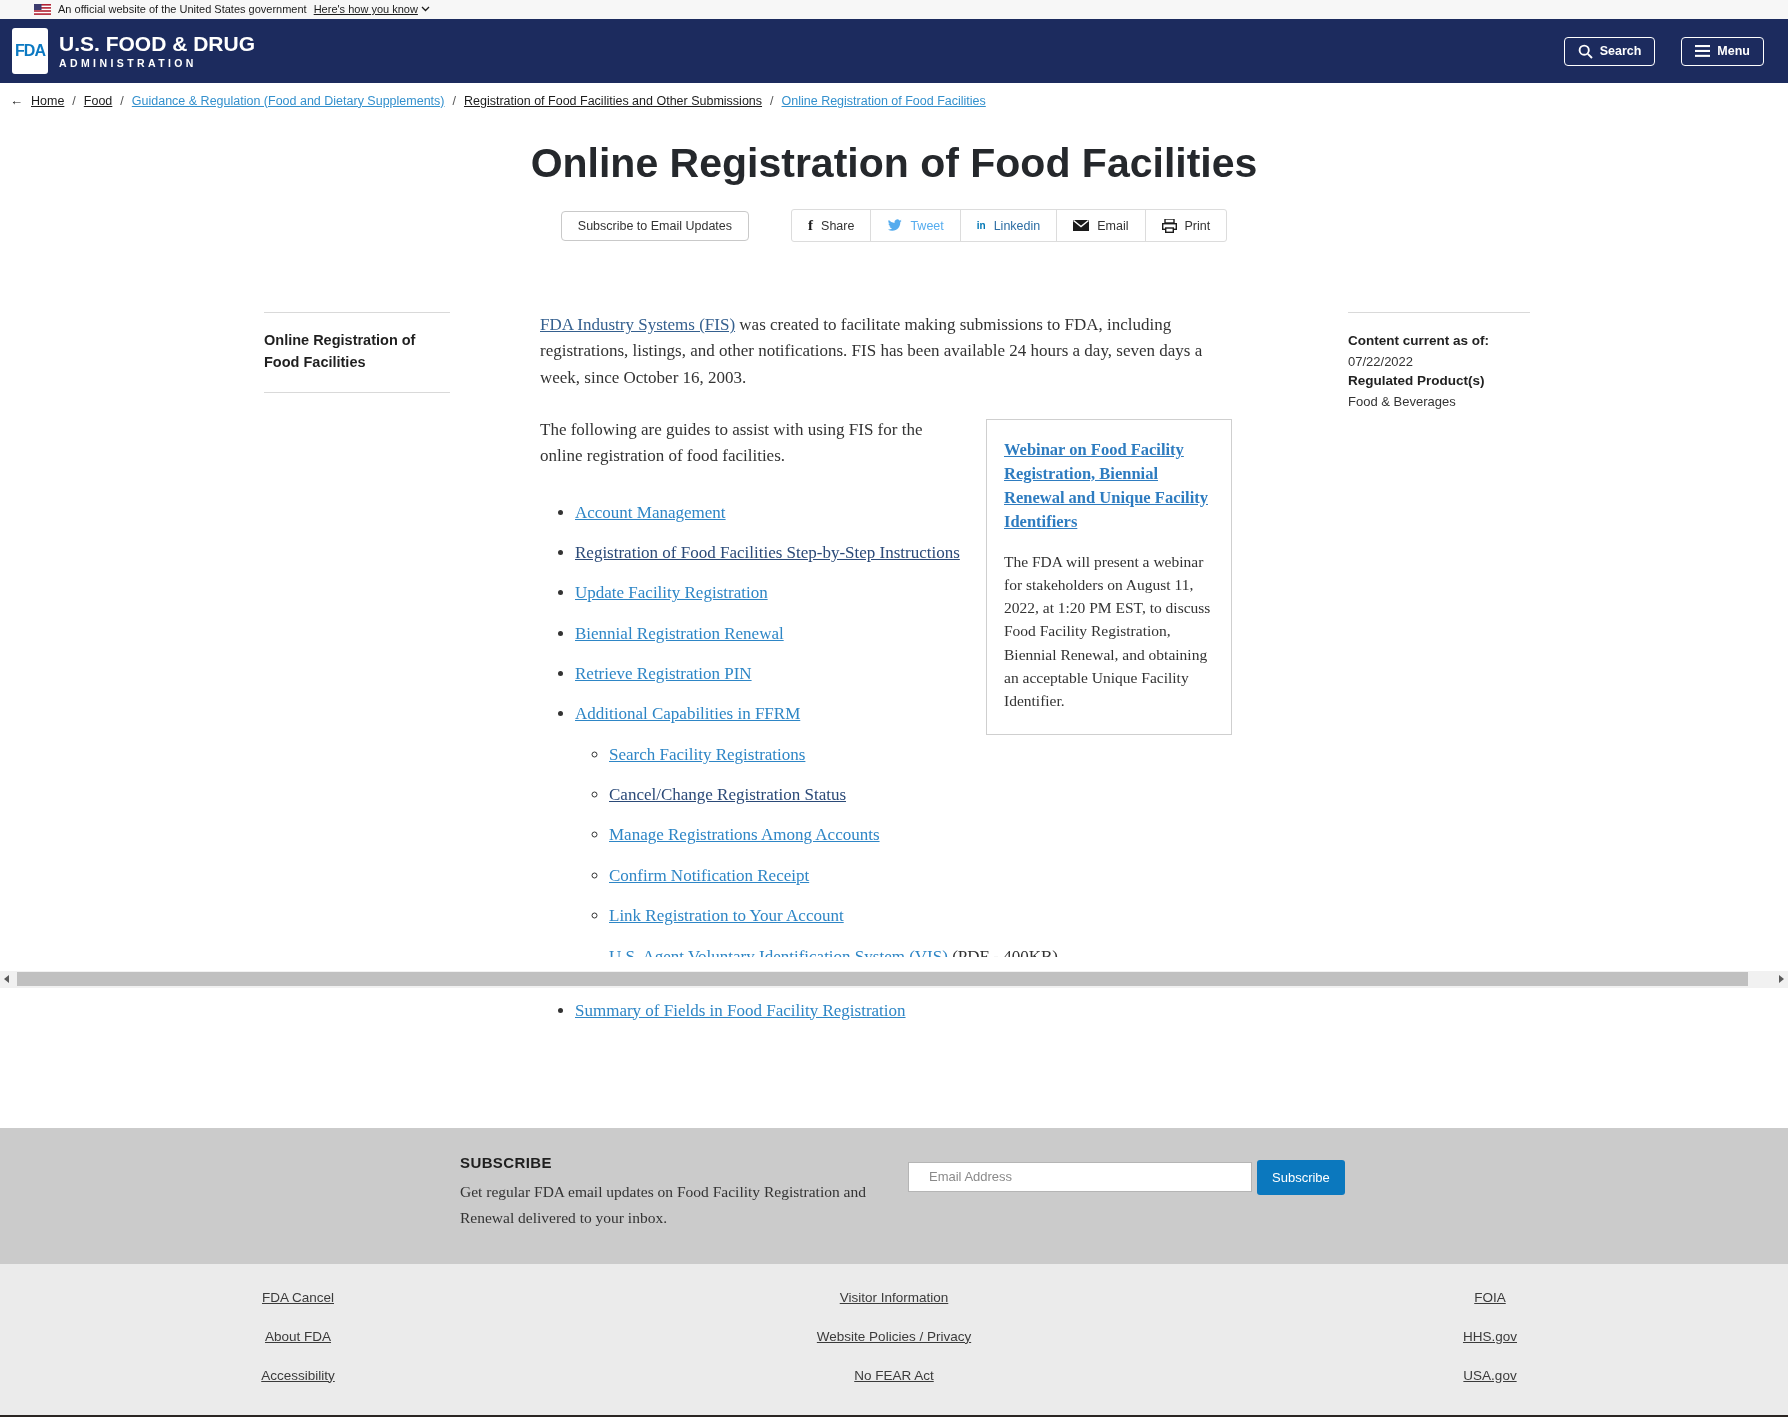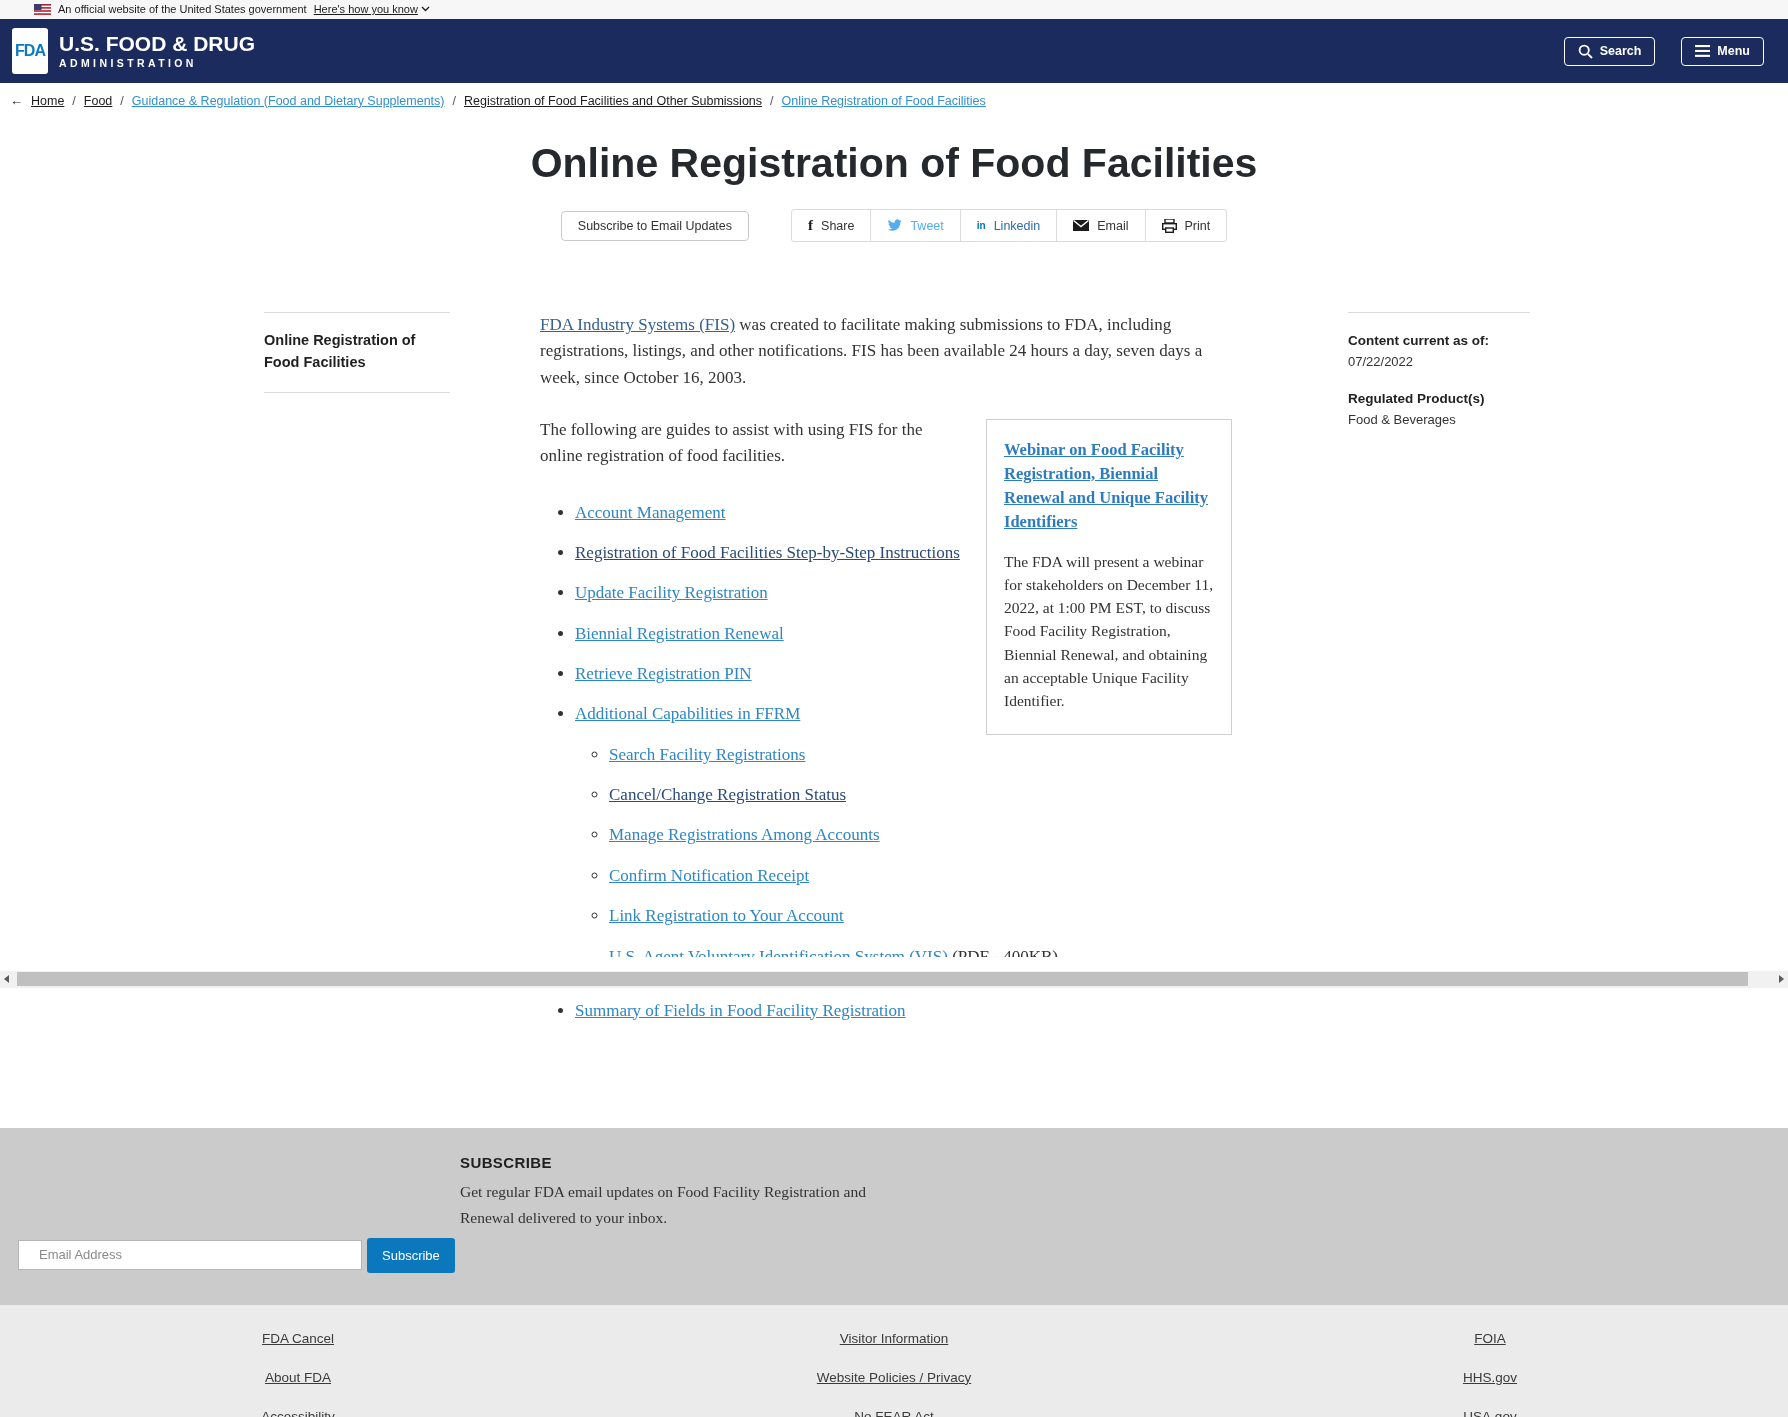--- a/index.html
+++ b/index.html
@@ -66,32 +66,32 @@
 
   .webinar{ float:right; width:246px; border:1px solid #cfcfcf; padding:18px 17px 22px; margin:2px 0 14px 22px;
     font-size:15.5px; line-height:1.5;}
   .webinar .w-title{ font-weight:700; font-size:16.5px; color:#2e7cc0; text-decoration:underline; line-height:1.45; display:block;}
   .webinar .w-body{ margin:16px 0 0; color:#333;}
 
   .right-rail{ margin-left:116px; width:182px; font-size:13px; color:#333;}
   .right-rail .blk{ padding-top:20px;}
   .right-rail .lbl{ font-weight:700; font-size:13.5px; color:#222;}
   .right-rail .val{ margin-top:6px;}
-  .right-rail .blk2{ margin-top:22px;}
+  .right-rail .blk2{ margin-top:4px;}
 
   
   .hscrollbar{ position:relative; margin-left:-540px; width:1788px; height:17px; background:#f1f1f1; margin-top:0;}
   .hs-thumb{ position:absolute; left:17px; right:40px; top:1.5px; bottom:1.5px; background:#c0c0c0;}
   .hs-arrow-left{ position:absolute; left:4px; top:4.5px; width:0; height:0;
     border-top:4px solid transparent; border-bottom:4px solid transparent; border-right:5px solid #5a5a5a;}
   .hs-arrow-right{ position:absolute; right:4px; top:4.5px; width:0; height:0;
     border-top:4px solid transparent; border-bottom:4px solid transparent; border-left:5px solid #5a5a5a;}
 
   
-  .subscribe-band{ margin-top:104px; background:#cbcbcb; padding:26px 0 32px; display:flex; align-items:flex-start;flex-direction:column;}
+  .subscribe-band{ margin-top:104px; background:#cbcbcb; padding:26px 0 32px; display:flex; align-items:flex-start;}
   .sub-left{ margin-left:460px; width:430px;}
   .sub-left .s-head{ font-weight:700; font-size:15px; color:#1f1f1f; letter-spacing:.4px;}
   .sub-left .s-body{ font-family:"Liberation Serif",serif; font-size:15.5px; color:#333; line-height:1.7; margin-top:8px;}
   .sub-form{ margin-left:18px; display:flex; align-items:flex-start; margin-top:8px;}
   .email-input{ width:344px; height:30px; border:1px solid #b5b5b5; padding:0 20px; font-size:13px; color:#ef4444;
     font-family:"Liberation Sans",sans-serif; background:#fff;}
   .email-input::placeholder{ color:#8a8a8a;}
   .sub-btn{ background:#0b78be; color:#fff; border:none; border-radius:3px; padding:0 15px; height:35px;
     font-size:13px; margin-left:5px; margin-top:-2px; font-family:"Liberation Sans",sans-serif;}
 
@@ -205,21 +205,21 @@
     <hr class="rail-hr">
     <div class="rail-title">Online Registration of Food Facilities</div>
     <hr class="rail-hr">
   </aside>
 
   <main class="main">
     <p><a class="lnk-i">FDA Industry Systems (FIS)</a><span> was created to facilitate making submissions to FDA, including registrations, listings, and other notifications. FIS has been available 24 hours a day, seven days a week, since October 16, 2003.</span></p>
 
     <div class="webinar">
       <a class="w-title">Webinar on Food Facility Registration, Biennial Renewal and Unique Facility Identifiers</a>
-      <p class="w-body">The FDA will present a webinar for stakeholders on December 11, 2022, at 1:00 PM EST, to discuss Food Facility Registration, Biennial Renewal, and obtaining an acceptable Unique Facility Identifier.</p>
+      <p class="w-body">The FDA will present a webinar for stakeholders on August 11, 2022, at 1:20 PM EST, to discuss Food Facility Registration, Biennial Renewal, and obtaining an acceptable Unique Facility Identifier.</p>
     </div>
 
     <p>The following are guides to assist with using FIS for the online registration of food facilities.</p>
 
     <ul class="main-list">
       <li><a class="lnk">Account Management</a></li>
       <li><a class="lnk-v">Registration of Food Facilities Step-by-Step Instructions</a></li>
       <li><a class="lnk">Update Facility Registration</a></li>
       <li><a class="lnk">Biennial Registration Renewal</a></li>
       <li><a class="lnk">Retrieve Registration PIN</a></li>

